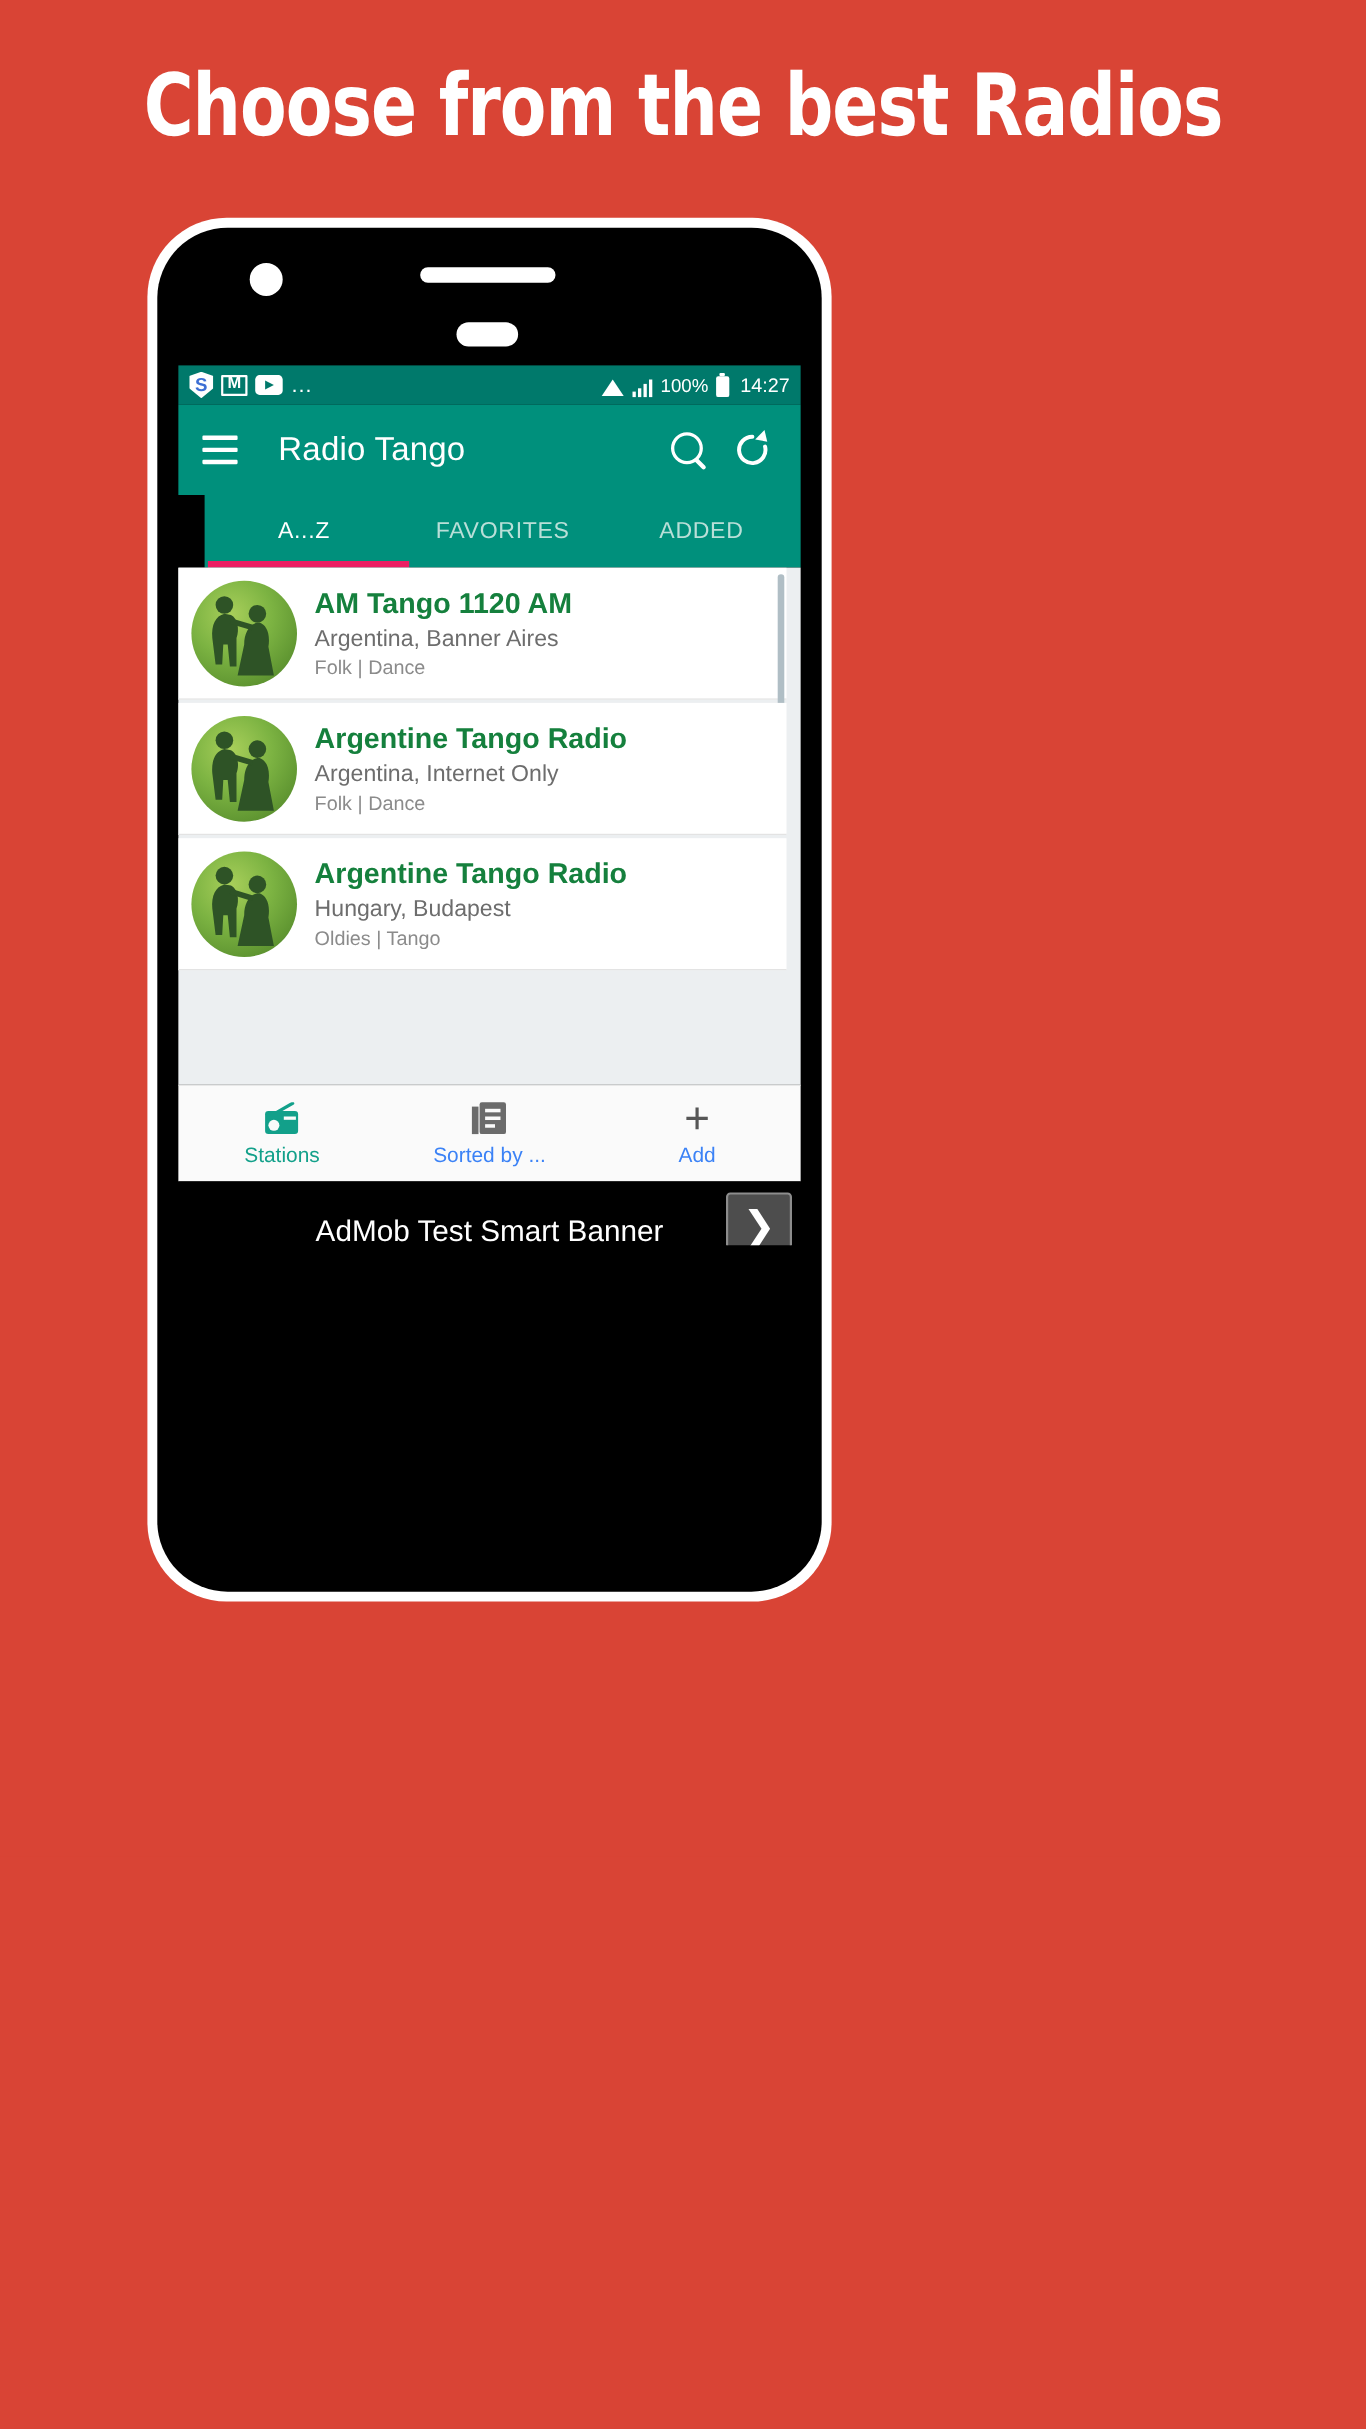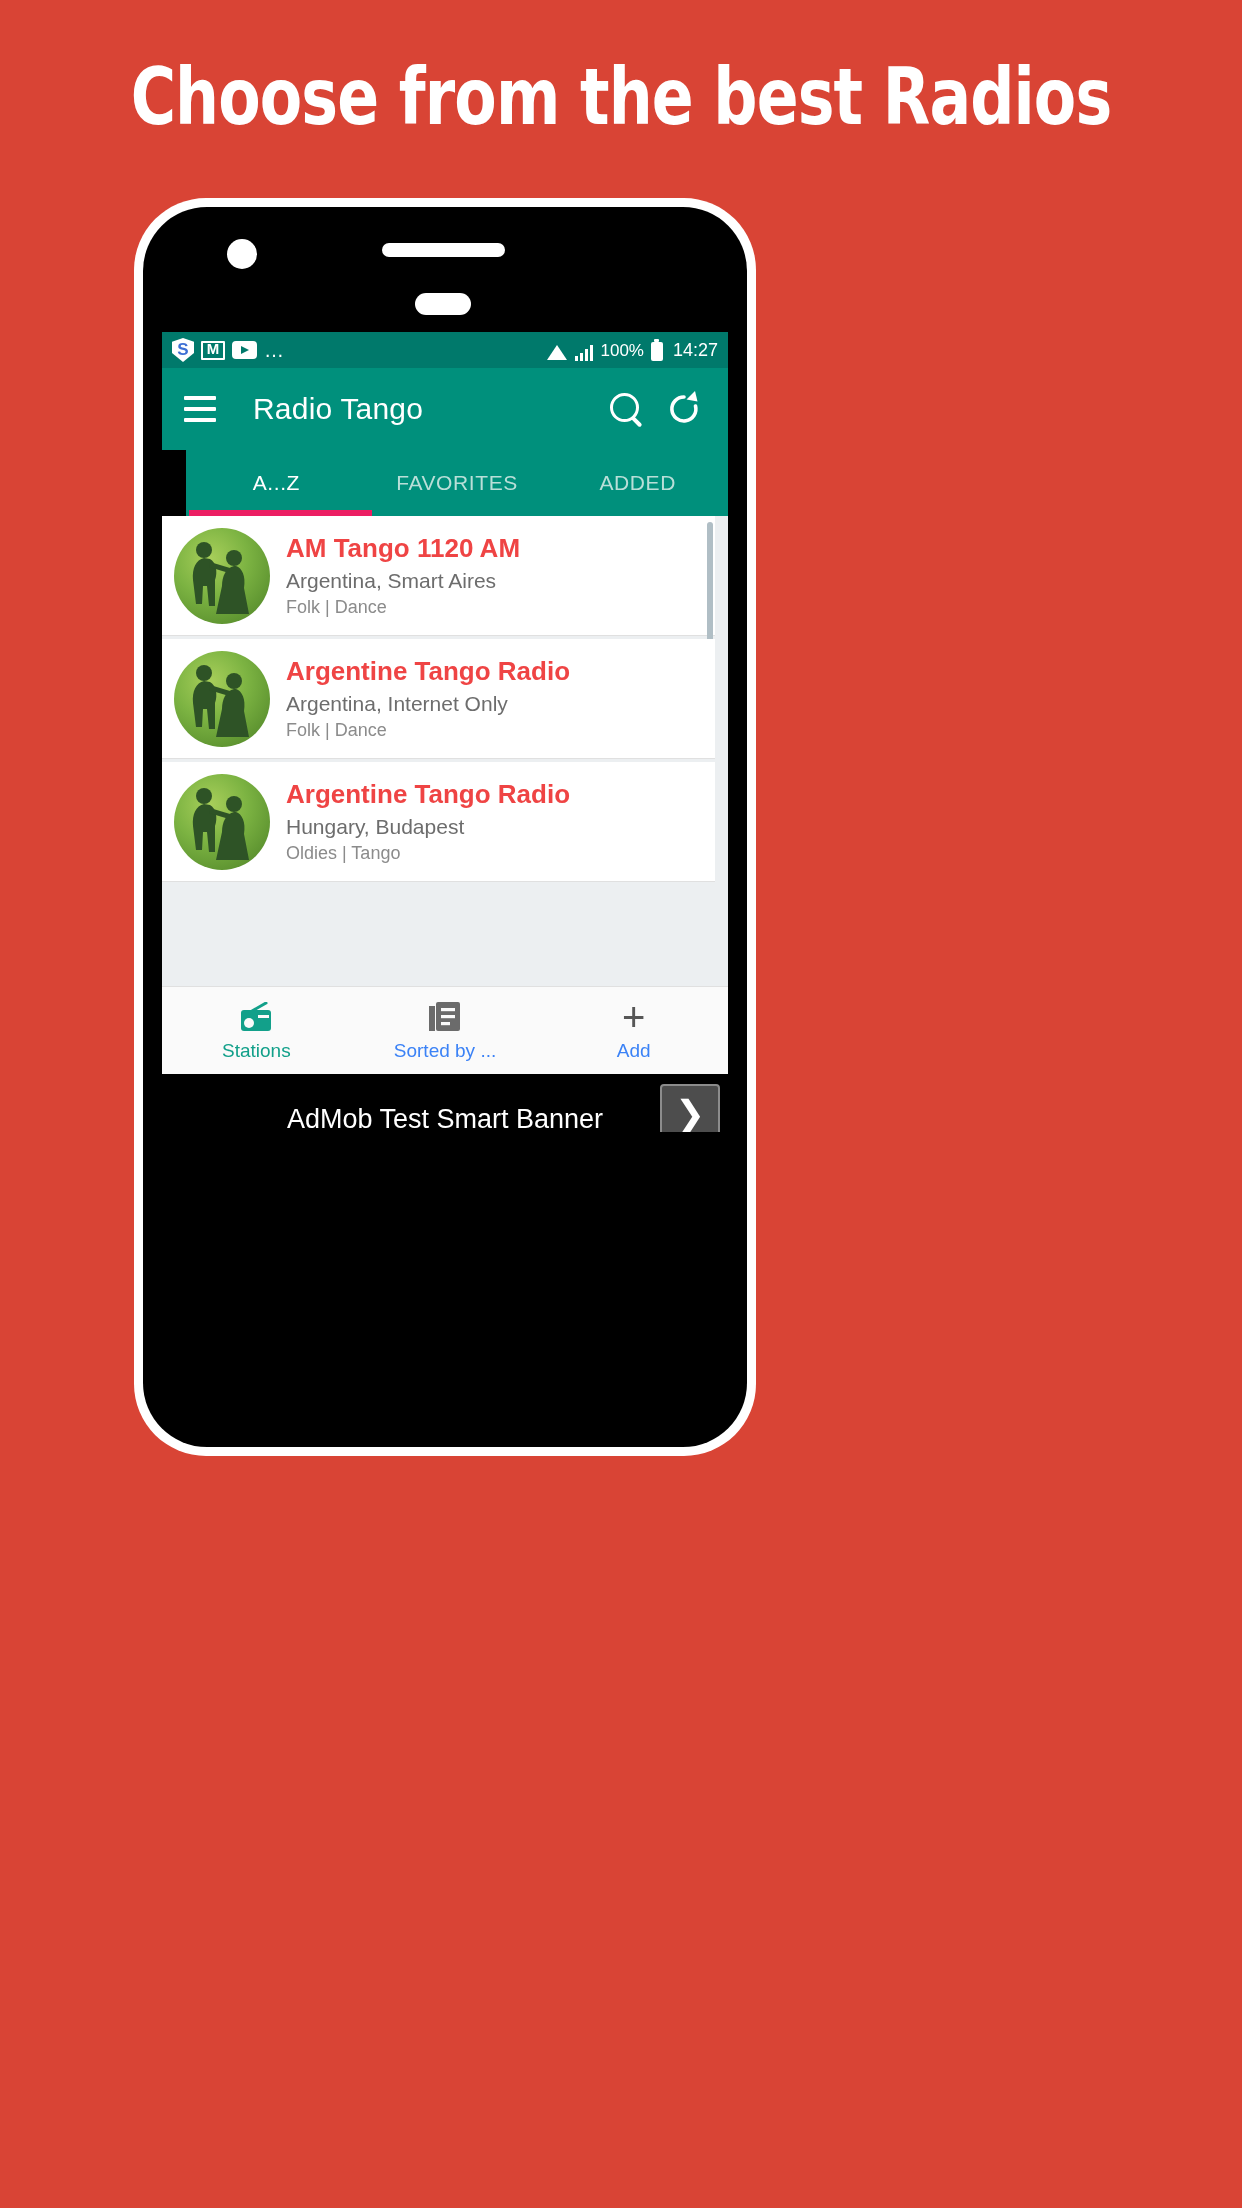--- a/index.html
+++ b/index.html
@@ -189,21 +189,21 @@
   .avatar {
     width: 96px; height: 96px; border-radius: 50%;
     background: radial-gradient(circle at 38% 32%, #a8cf5a 0%, #7cb342 42%, #5d9330 78%, #4b7d26 100%);
     flex: 0 0 auto;
     position: relative; overflow: hidden;
     margin-right: 16px;
   }
   .avatar svg { position: absolute; left: 0; top: 0; }
   .st-text { flex: 1; min-width: 0; }
   .st-name {
-    font-size: 26px; font-weight: bold; color: #ef4444;
+    font-size: 26px; font-weight: bold; color: #15803d;
     white-space: nowrap; overflow: hidden;
     line-height: 1.12;
   }
   .st-loc { font-size: 21px; color: #6d6d6d; margin-top: 6px; line-height: 1.1; white-space: nowrap; }
   .st-tags { font-size: 18px; color: #8b8b8b; margin-top: 6px; line-height: 1.1; white-space: nowrap; }
   .scrollbar-track {
     position: absolute; right: 2px; top: 6px;
     width: 6px; height: 146px; background: #b0bec5; border-radius: 3px;
   }
 
@@ -308,21 +308,21 @@
                   <circle cx="30" cy="22" r="8"></circle>
                   <path d="M30 30 C22 32 18 40 19 52 L22 76 L28 76 L29 58 L33 58 L35 78 L41 78 L41 52 C44 44 42 34 36 31 Z"></path>
                   <circle cx="60" cy="30" r="8"></circle>
                   <path d="M60 38 C52 40 48 48 48 58 L42 86 L75 86 L70 60 C72 48 68 40 62 38 Z"></path>
                   <path d="M36 34 L56 40 L55 45 L35 39 Z"></path>
                 </g>
               </svg>
             </div>
             <div class="st-text">
               <div class="st-name">AM Tango 1120 AM</div>
-              <div class="st-loc">Argentina, Smart Aires</div>
+              <div class="st-loc">Argentina, Banner Aires</div>
               <div class="st-tags">Folk | Dance</div>
             </div>
             <div class="scrollbar-track"></div>
           </div>
 
 
           <div class="station-row">
             <div class="avatar">
               <svg width="96" height="96" viewBox="0 0 96 96">
                 <g fill="#2e5326">

